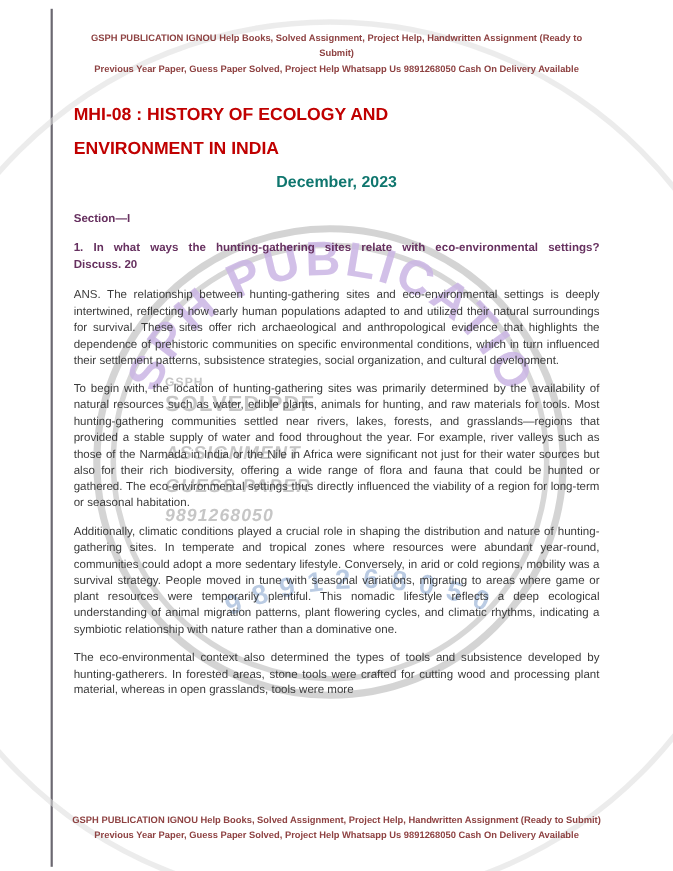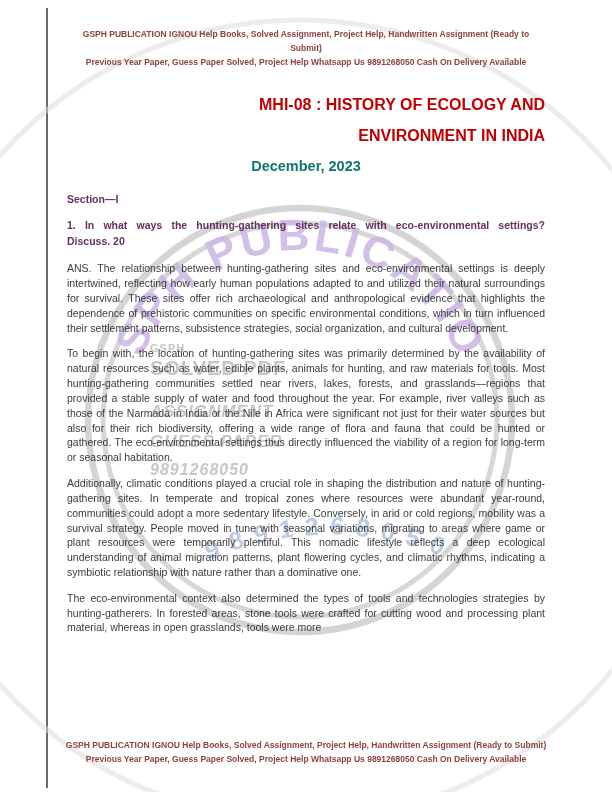--- a/index.html
+++ b/index.html
@@ -26,21 +26,21 @@
   .wm-assignment { top:402px; font-size:17px; font-style:italic; }
   .wm-guess      { top:432px; font-size:17px; font-style:italic; }
   .wm-number     { top:461px; font-size:16px; font-style:italic; }
 
   
   .content { position:absolute; left:67px; top:0; width:478px; z-index:2; }
 
   .doc-header { margin-top:27px; text-align:center; font-size:8.5px;
     font-weight:bold; color:#8e4242; line-height:14px; }
 
-  .doc-title { margin-top:20px; text-align:right; font-weight:bold;
+  .doc-title { margin-top:20px; text-align:left; font-weight:bold;
     color:#c00000; font-size:16px; line-height:31px; }
   .doc-date  { text-align:center; font-weight:bold; color:#0f766e;
     font-size:14.5px; line-height:22px; margin-top:4px; }
 
   .section-heading { margin-top:16px; font-weight:bold; color:#66305f;
     font-size:10.5px; }
 
   .question { margin-top:13px; font-weight:bold; color:#66305f;
     font-size:10.5px; line-height:15.5px; }
   .q-line1 { text-align:justify; text-align-last:justify; }
@@ -100,21 +100,21 @@
     <div class="section-heading">Section—I</div>
 
     <div class="question">
       <div class="q-line1">1. In what ways the hunting-gathering sites relate with eco-environmental settings?</div>
       <div class="q-line2">Discuss. 20</div>
     </div>
 
     <p class="para">ANS. The relationship between hunting-gathering sites and eco-environmental settings is deeply intertwined, reflecting how early human populations adapted to and utilized their natural surroundings for survival. These sites offer rich archaeological and anthropological evidence that highlights the dependence of prehistoric communities on specific environmental conditions, which in turn influenced their settlement patterns, subsistence strategies, social organization, and cultural development.</p>
     <p class="para">To begin with, the location of hunting-gathering sites was primarily determined by the availability of natural resources such as water, edible plants, animals for hunting, and raw materials for tools. Most hunting-gathering communities settled near rivers, lakes, forests, and grasslands—regions that provided a stable supply of water and food throughout the year. For example, river valleys such as those of the Narmada in India or the Nile in Africa were significant not just for their water sources but also for their rich biodiversity, offering a wide range of flora and fauna that could be hunted or gathered. The eco-environmental settings thus directly influenced the viability of a region for long-term or seasonal habitation.</p>
     <p class="para">Additionally, climatic conditions played a crucial role in shaping the distribution and nature of hunting-gathering sites. In temperate and tropical zones where resources were abundant year-round, communities could adopt a more sedentary lifestyle. Conversely, in arid or cold regions, mobility was a survival strategy. People moved in tune with seasonal variations, migrating to areas where game or plant resources were temporarily plentiful. This nomadic lifestyle reflects a deep ecological understanding of animal migration patterns, plant flowering cycles, and climatic rhythms, indicating a symbiotic relationship with nature rather than a dominative one.</p>
-    <p class="para">The eco-environmental context also determined the types of tools and technologies strategies by hunting-gatherers. In forested areas, stone tools were crafted for cutting wood and processing plant material, whereas in open grasslands, tools were more</p>
+    <p class="para">The eco-environmental context also determined the types of tools and subsistence developed by hunting-gatherers. In forested areas, stone tools were crafted for cutting wood and processing plant material, whereas in open grasslands, tools were more</p>
   </div>
 
   <div class="doc-footer">
     <div>GSPH PUBLICATION IGNOU Help Books, Solved Assignment, Project Help, Handwritten Assignment (Ready to Submit)</div>
     <div>Previous Year Paper, Guess Paper Solved, Project Help Whatsapp Us 9891268050 Cash On Delivery Available</div>
   </div>
 
 </div>
 
 </body></html>

